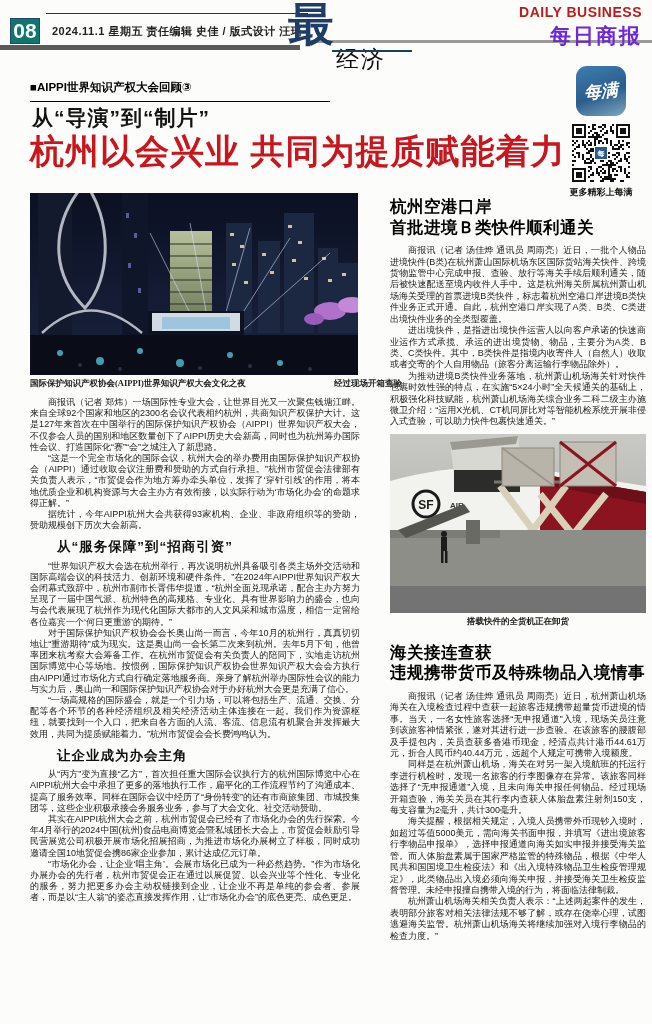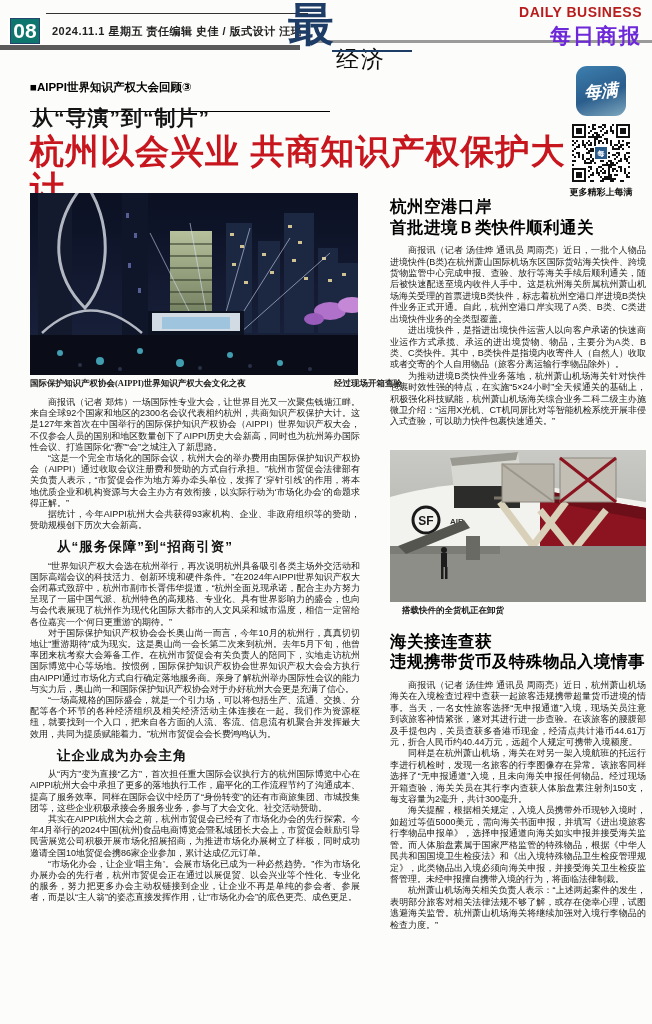--- a/index.html
+++ b/index.html
@@ -16,21 +16,21 @@
   .hdr-bar-lite{position:absolute;left:310px;top:40px;width:342px;height:3px;background:#9a9a9a;}
   .logo-zui{position:absolute;left:288px;top:2px;font-family:"Liberation Serif","DejaVu Serif",serif;
             font-size:46px;font-weight:bold;color:#1d3c66;line-height:1;}
   .logo-sec{position:absolute;left:336px;top:18px;font-size:23px;font-weight:normal;color:#0d0d0d;letter-spacing:2px;margin-top:26px;}
   .logo-underline{position:absolute;left:332px;top:50px;width:80px;height:2px;background:#1d3c66;}
   .brand-en{position:absolute;right:10px;top:4px;font-size:14px;font-weight:bold;color:#b91c1c;letter-spacing:.5px;}
   .brand-cn{position:absolute;right:10px;top:22px;font-size:21px;font-weight:bold;color:#6d28d9;
             font-family:"Liberation Serif","DejaVu Serif",serif;letter-spacing:2px;}
   
   .kicker{position:absolute;left:30px;top:80px;width:300px;font-size:11.5px;font-weight:bold;color:#000;
-          border-bottom:1.5px solid #000;padding-bottom:16px;}
+          border-bottom:1.5px solid #000;padding-bottom:6px;}
   .subtitle{position:absolute;left:32px;top:104px;font-size:21px;font-weight:bold;color:#141414;letter-spacing:1px;}
   .headline{position:absolute;left:30px;top:133px;width:540px;font-size:34px;font-weight:bold;
             letter-spacing:1px;line-height:1.1;}
   
   .promo{position:absolute;left:566px;top:66px;width:70px;text-align:center;}
   .appicon{width:50px;height:50px;margin:0 auto;border-radius:11px;
            background:linear-gradient(160deg,#3d7fae 0%,#2a5d8c 55%,#7fa8bf 100%);
            display:flex;align-items:center;justify-content:center;}
   .appicon span{color:#fff;font-size:17px;font-weight:bold;font-style:italic;transform:rotate(-6deg);
                 font-family:"Liberation Serif","DejaVu Serif",serif;}
@@ -46,23 +46,23 @@
   
   .leftcol{position:absolute;left:30px;top:397px;width:330px;height:616px;overflow:hidden;
            font-size:9px;line-height:11.2px;text-align:justify;}
   .leftcol p{margin:0;text-indent:2em;}
   .sechead{font-size:13.5px;font-weight:bold;color:#111;margin:10px 0 8px 2em;text-indent:0;letter-spacing:1px;}
   
   .rcol{position:absolute;left:390px;top:196px;width:256px;}
   .rtitle{font-size:16.5px;font-weight:bold;color:#000;line-height:1.25;letter-spacing:.5px;margin:0 0 8px 0;}
   .rbody{font-size:9px;line-height:11.4px;text-align:justify;}
   .rbody p{margin:0;text-indent:2em;}
-  .rphoto{width:256px;height:152px;margin-top:22px;overflow:hidden;background:#8b5cf6;}
+  .rphoto{width:256px;height:179px;margin-top:6px;overflow:hidden;background:#737373;}
   .rphoto svg{display:block;}
-  .rphoto-cap{text-align:left;font-size:8.5px;font-weight:bold;color:#222;margin:3px 12px 14px;
+  .rphoto-cap{text-align:center;font-size:8.5px;font-weight:bold;color:#222;margin:3px 4px 14px;
               font-family:"Liberation Serif","DejaVu Serif",serif;}
   .rtitle2{font-size:16.5px;font-weight:bold;color:#000;line-height:1.25;letter-spacing:.5px;margin:12px 0 8px;}
 </style>
 </head>
 <body>
 
 <div class="page">
 
   <div class="hdr">
     <div class="pageno">08</div>
@@ -72,21 +72,21 @@
     <div class="hdr-bar-lite"></div>
     <div class="logo-zui">最</div>
     <div class="logo-sec">经济</div>
     <div class="logo-underline"></div>
     <div class="brand-en">DAILY BUSINESS</div>
     <div class="brand-cn">每日商报</div>
   </div>
 
   <div class="kicker">■AIPPI世界知识产权大会回顾③</div>
   <div class="subtitle">从“导演”到“制片”</div>
-  <div class="headline" id="headline" style="color: rgb(200, 22, 30);">杭州以会兴业  共商知识产权保护大计</div>
+  <div class="headline" id="headline" style="color: rgb(200, 22, 30);">杭州以会兴业  共同为提质赋能着力</div>
 
   <div class="promo">
     <div class="appicon">
       <span>每满</span>
     </div>
     <div class="qr">
       <svg id="qrsvg" width="58" height="58" viewBox="0 0 29 29">
           <rect x="0" y="0" width="29" height="29" fill="#fff"></rect>
           <rect x="0" y="8" width="1" height="1" fill="#111"></rect>
           <rect x="0" y="10" width="1" height="1" fill="#111"></rect>

